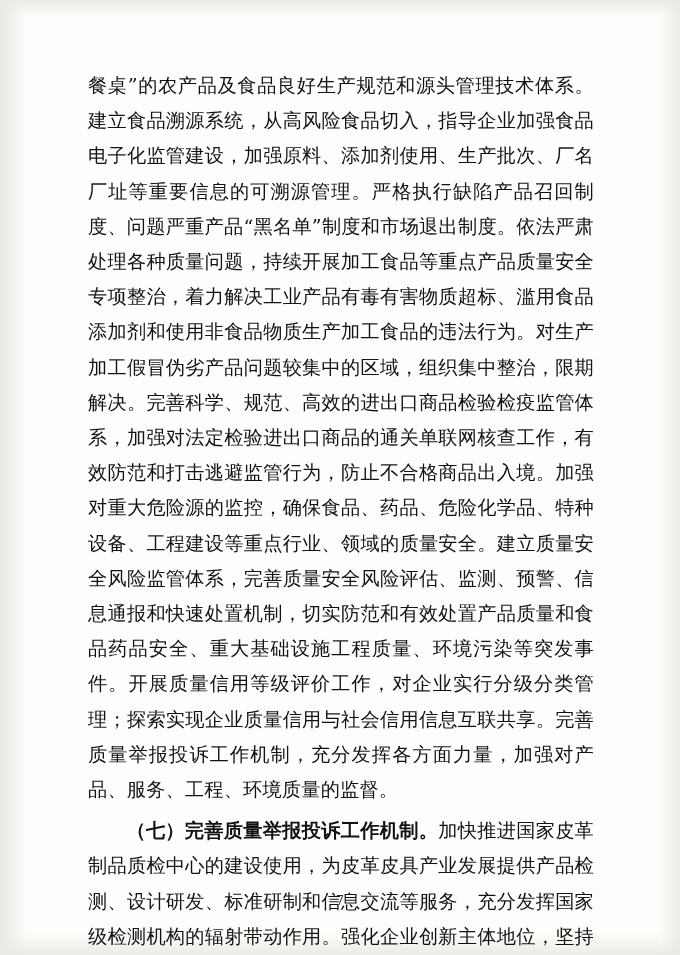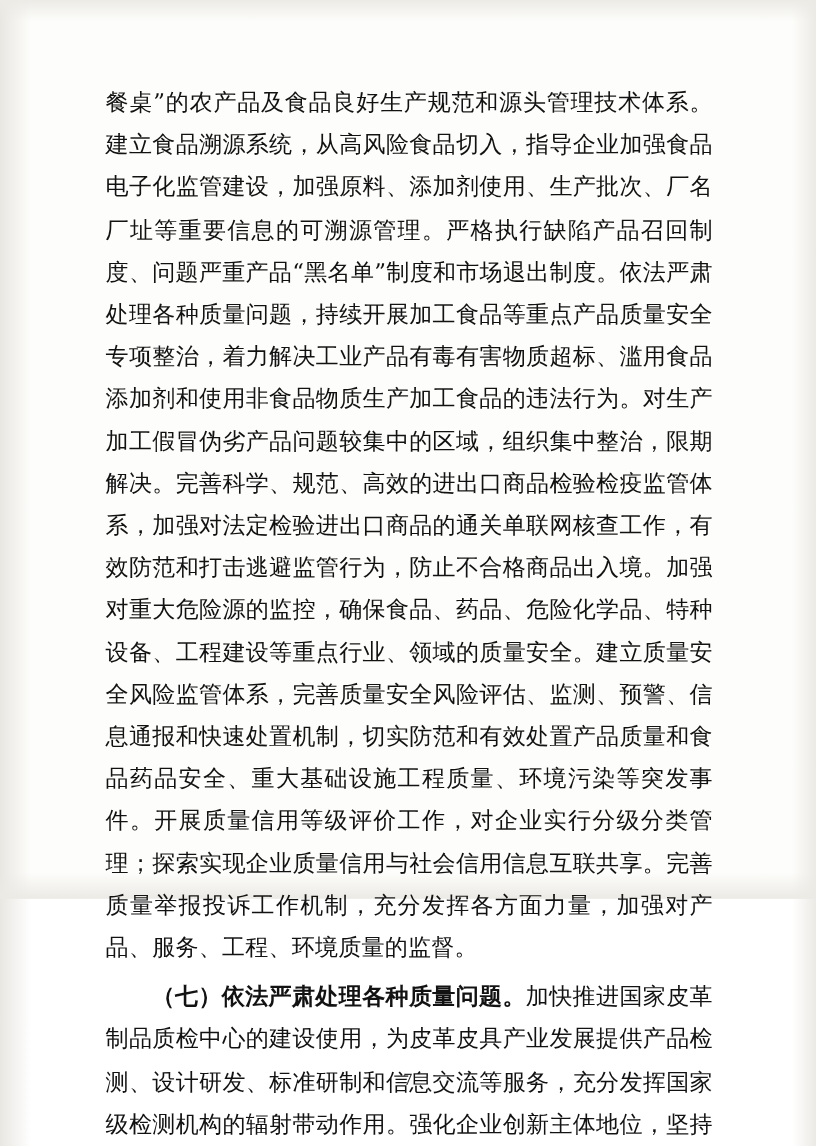--- a/index.html
+++ b/index.html
@@ -9,21 +9,21 @@
   body {
     width: 680px;
     height: 955px;
     background: #ffffff;
     font-family: "DejaVu Serif", "Liberation Serif", serif;
     overflow: hidden;
   }
   .page {
     position: relative;
     width: 680px;
-    height: 749px;
+    height: 955px;
     background: #fdfdfb;
     box-sizing: border-box;
   }
   .page-inner {
     position: absolute;
     left: 88px;
     top: 68px;
     width: 506px;
   }
   .para {
@@ -89,17 +89,17 @@
 
 <div class="page">
   <div class="edge-shade-left"></div>
   <div class="edge-shade-top"></div>
   <div class="edge-shade-right"></div>
   <div class="edge-shade-bottom"></div>
 
   <div class="page-inner">
     <p class="para first">餐桌”的农产品及食品良好生产规范和源头管理技术体系。建立食品溯源系统，从高风险食品切入，指导企业加强食品电子化监管建设，加强原料、添加剂使用、生产批次、厂名厂址等重要信息的可溯源管理。严格执行缺陷产品召回制度、问题严重产品“黑名单”制度和市场退出制度。依法严肃处理各种质量问题，持续开展加工食品等重点产品质量安全专项整治，着力解决工业产品有毒有害物质超标、滥用食品添加剂和使用非食品物质生产加工食品的违法行为。对生产加工假冒伪劣产品问题较集中的区域，组织集中整治，限期解决。完善科学、规范、高效的进出口商品检验检疫监管体系，加强对法定检验进出口商品的通关单联网核查工作，有效防范和打击逃避监管行为，防止不合格商品出入境。加强对重大危险源的监控，确保食品、药品、危险化学品、特种设备、工程建设等重点行业、领域的质量安全。建立质量安全风险监管体系，完善质量安全风险评估、监测、预警、信息通报和快速处置机制，切实防范和有效处置产品质量和食品药品安全、重大基础设施工程质量、环境污染等突发事件。开展质量信用等级评价工作，对企业实行分级分类管理；探索实现企业质量信用与社会信用信息互联共享。完善质量举报投诉工作机制，充分发挥各方面力量，加强对产品、服务、工程、环境质量的监督。</p>
     <div class="gap"></div>
-    <p class="para indent"><span class="bold-lead">（七）依法严肃处理各种质量问题。</span><span>加快推进国家皮革制品质检中心的建设使用，为皮革皮具产业发展提供产品检测、设计研发、标准研制和信息交流等服务，充分发挥国家级检测机构的辐射带动作用。强化企业创新主体地位，坚持政府投入和引导企业投入相结合，积极引导企业建立高水平的研发机</span></p>
+    <p class="para indent"><span class="bold-lead">（七）完善质量举报投诉工作机制。</span><span>加快推进国家皮革制品质检中心的建设使用，为皮革皮具产业发展提供产品检测、设计研发、标准研制和信息交流等服务，充分发挥国家级检测机构的辐射带动作用。强化企业创新主体地位，坚持政府投入和引导企业投入相结合，积极引导企业建立高水平的研发机</span></p>
   </div>
 
   <div class="page-number">7</div>
 </div>
 
 </body></html>

